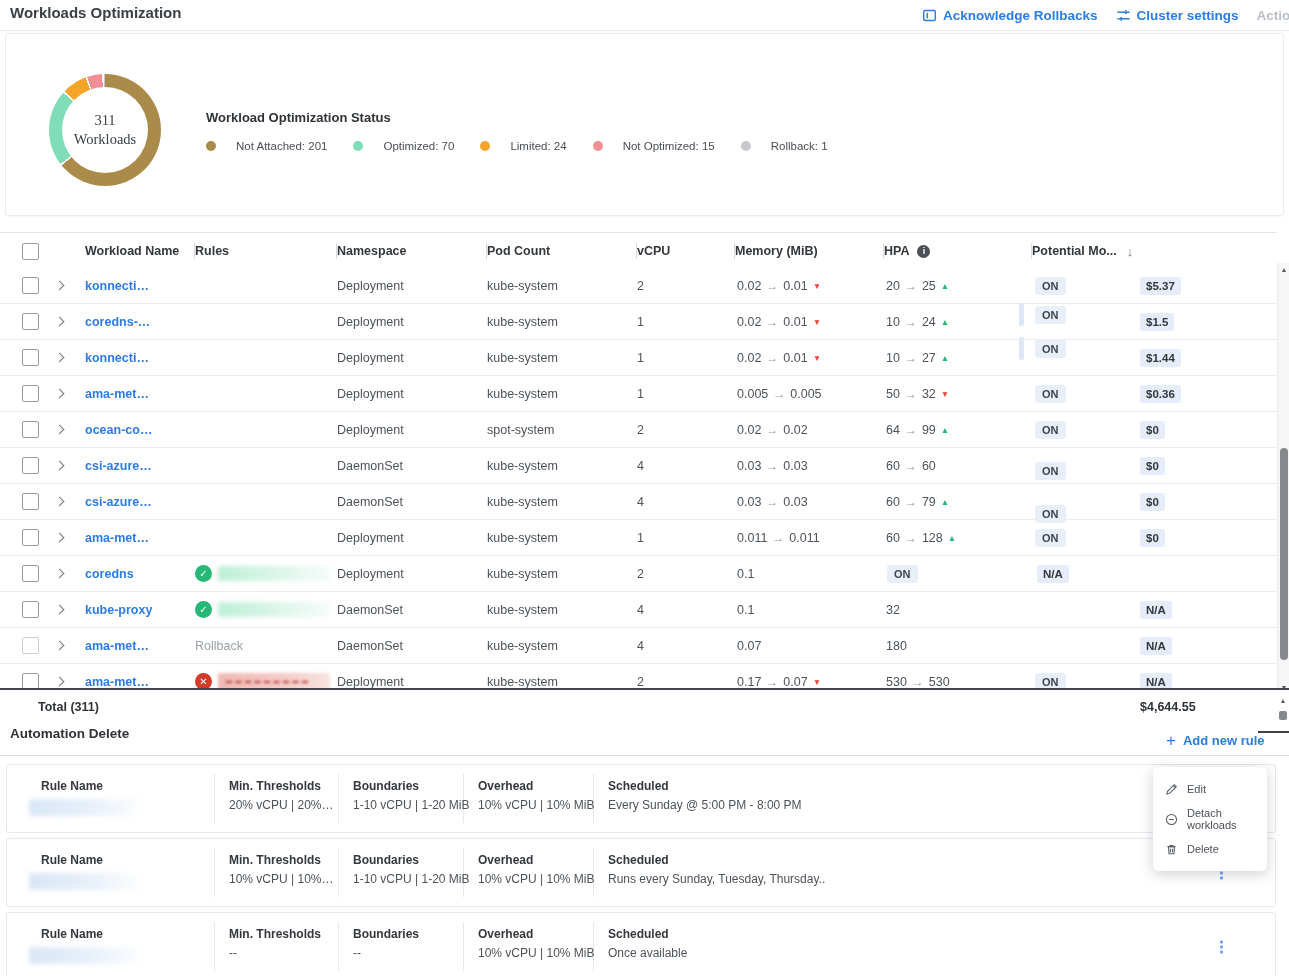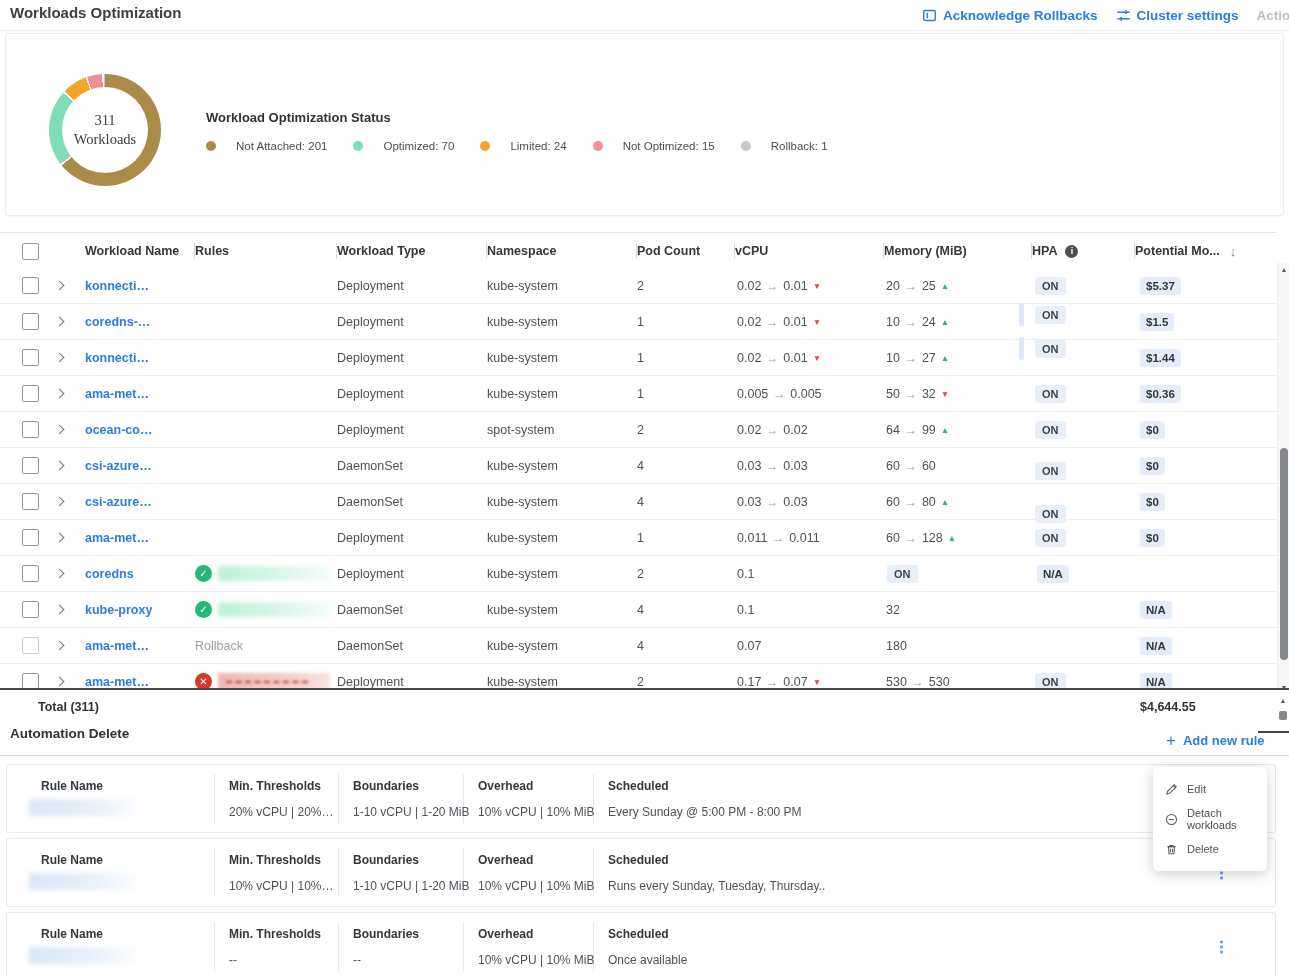--- a/index.html
+++ b/index.html
@@ -81,21 +81,21 @@
   .rules-title{position:absolute;left:10px;top:726px;font-size:13.5px;font-weight:700;color:#2f3338;}
   .add-rule{position:absolute;left:1166px;top:732px;display:flex;align-items:center;gap:7px;color:#2a7de1;font-size:13px;font-weight:600;cursor:pointer;}
   .add-rule .plus{font-size:17px;font-weight:400;line-height:1;}
   .rules-divider{position:absolute;left:0;top:755px;width:1289px;height:1px;background:#dadde2;}
   .rule-card{position:absolute;left:6px;width:1256px;height:67px;border:1px solid #e5e8ec;border-radius:3px;background:#fff;padding-left:12px;}
   .rc-name{position:absolute;left:34px;top:14px;font-size:12px;font-weight:700;color:#34383d;}
   .rc-pill{position:absolute;left:22px;top:34px;width:118px;height:17px;border-radius:2px;filter:blur(2.5px);background:linear-gradient(90deg,#d8e6f6 0%,#e9f1fa 55%,rgba(255,255,255,0) 100%);}
   .rc-div{position:absolute;top:9px;bottom:9px;width:1px;background:#e5e8ec;}
   .rc-field{position:absolute;top:14px;white-space:nowrap;}
   .rc-field .lbl{font-size:12px;font-weight:700;color:#34383d;}
-  .rc-field .val{margin-top:12px;font-size:12px;color:#4d535a;}
+  .rc-field .val{margin-top:5px;font-size:12px;color:#4d535a;}
   .kebab{position:absolute;right:48px;top:50%;transform:translateY(-50%);display:flex;flex-direction:column;gap:2px;cursor:pointer;padding:4px;}
   .kebab i{width:3px;height:3px;background:#6f9ff2;border-radius:1px;}
 
   
   .ctx-menu{position:absolute;left:1153px;top:767px;width:114px;padding:7px 0;background:#fff;border-radius:6px;box-shadow:0 3px 14px rgba(30,40,60,.22);z-index:60;}
   .ctx-item{display:flex;align-items:center;gap:9px;height:30px;padding:0 12px;font-size:11px;color:#4b5158;cursor:pointer;}
   .ctx-item svg{display:block;flex:0 0 auto;}
 </style>
 </head>
 <body>
@@ -172,24 +172,20 @@
     <div class="cell"></div>
     <div class="cell th pad7">
         <span>Workload Name</span>
       </div>
     <div class="cell th">
         <span class="sepline"></span>
         <span>Rules</span>
       </div>
     <div class="cell th">
         <span class="sepline"></span>
-        <span>Workload Type</span>
-      </div>
-    <div class="cell th">
-        <span class="sepline"></span>
         <span>Namespace</span>
       </div>
     <div class="cell th">
         <span class="sepline"></span>
         <span>Pod Count</span>
       </div>
     <div class="cell th">
         <span class="sepline"></span>
         <span>vCPU</span>
       </div>
@@ -419,21 +415,21 @@
         <div class="cell">kube-system</div>
         <div class="cell">4</div>
         <div class="cell metric">
           <span>0.03</span>
           <span class="arr">→</span>
           <span>0.03</span>
         </div>
         <div class="cell metric">
           <span>60</span>
           <span class="arr">→</span>
-          <span>80</span>
+          <span>79</span>
           <span class="tri up">▲</span>
         </div>
         <div class="cell">
           <span class="hpa-badge">ON</span>
         </div>
         <div class="cell">
           <span class="pot-badge">$0</span>
         </div>
       </div>
       <div class="trow grid-cols">

